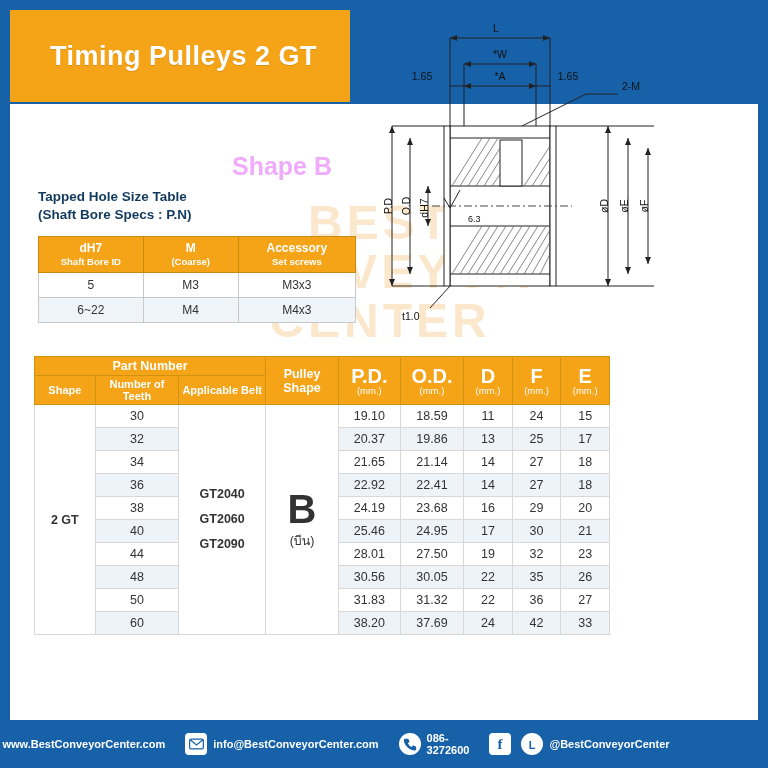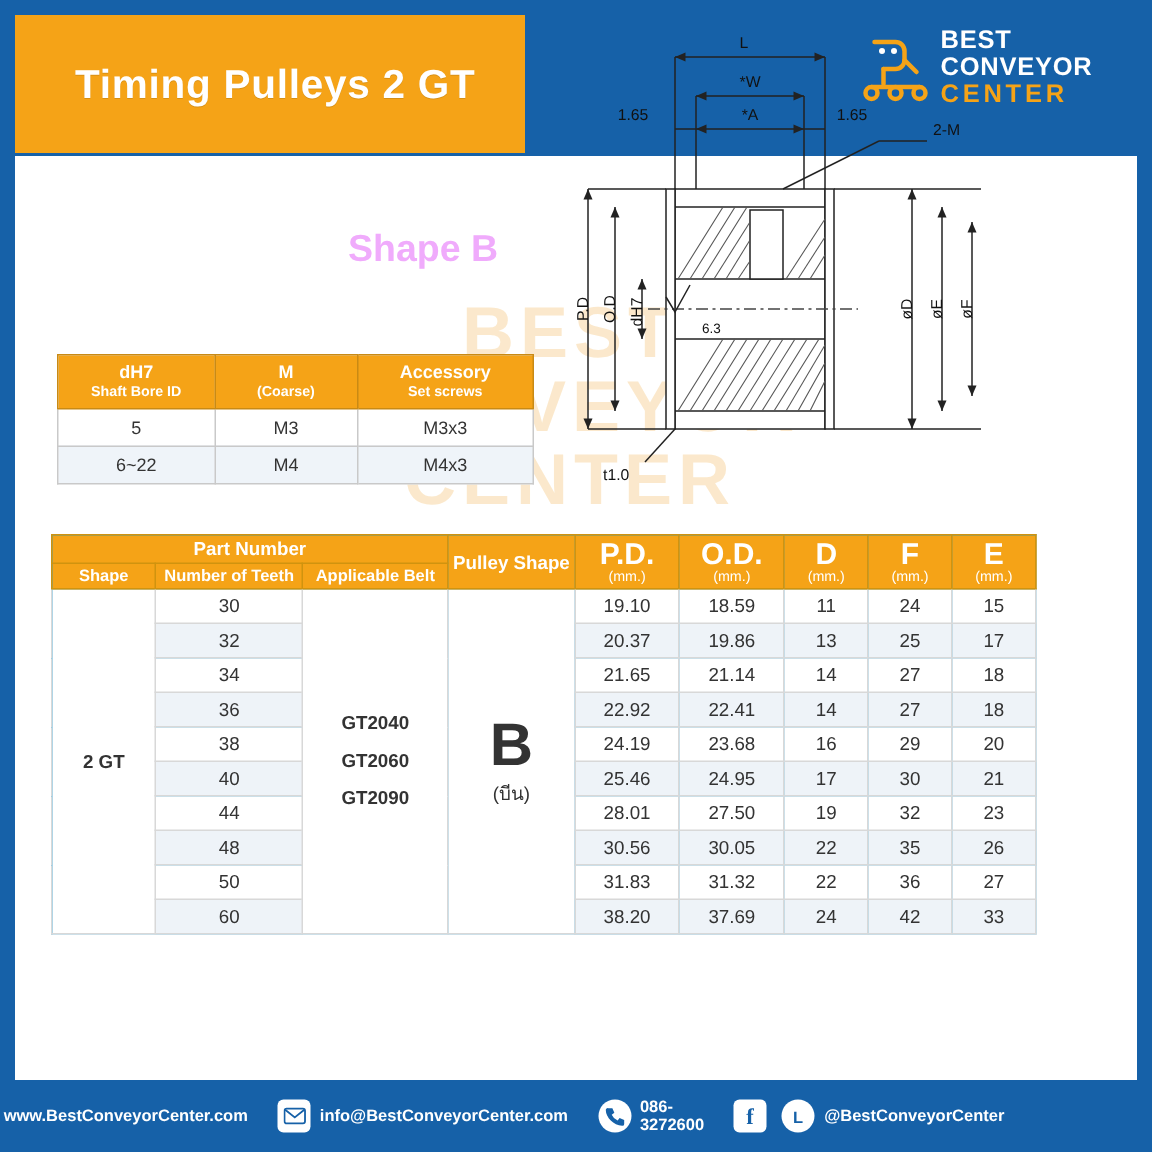--- a/index.html
+++ b/index.html
@@ -106,22 +106,22 @@
   .tapped-table tr.alt td { background:rgba(233,240,247,0.75); }
 
   
   .drawing {
     position:absolute; left:372px; top:8px; width:388px; height:330px;
     z-index:2;
   }
 
   
   .main-table {
-    position:absolute; left:34px; top:356px; width:657px;
-    border-collapse:collapse; z-index:3; background:#0ea5e9;
+    position:absolute; left:34px; top:356px; width:576px;
+    border-collapse:collapse; z-index:3; background:#f97316;
   }
   .main-table th {
     background:#f5a317; color:#ffffff;
     border:1px solid #d0930f;
     font-weight:bold;
     padding:2px 2px;
   }
   .main-table td {
     border:1px solid #d8d8d8;
     text-align:center;
@@ -168,50 +168,35 @@
 <body>
 
 <div class="frame">
   <div class="inner-white"></div>
 
   <div class="header">
     <div class="title-block">
       <span class="title">Timing Pulleys 2 GT</span>
     </div>
 
-    <div class="logo">
-      <svg class="logo-mark" viewBox="0 0 44 46">
-        <g fill="none" stroke="#f5a317" stroke-width="3" stroke-linecap="round">
-          <path d="M8 6 h14 a6 6 0 0 1 6 6 v6 a6 6 0 0 1 -6 6 h-8"></path>
-          <path d="M14 24 v10"></path>
-          <path d="M28 18 l8 8"></path>
-          <circle cx="6" cy="40" r="4"></circle>
-          <circle cx="22" cy="40" r="4"></circle>
-          <circle cx="38" cy="40" r="4"></circle>
-          <path d="M6 36 h32"></path>
-        </g>
-        <circle cx="13" cy="12" r="2" fill="#ffffff"></circle>
-        <circle cx="21" cy="12" r="2" fill="#ffffff"></circle>
-      </svg>
-      <div class="logo-text">
-        <div class="l1">BEST CONVEYOR</div>
-        <div class="l2">CENTER</div>
-      </div>
-    </div>
   </div>
 
   <div class="watermark">
     <div class="wm-line wm1">BEST</div>
     <div class="wm-line wm2">CONVEYOR</div>
     <div class="wm-line wm2">CENTER</div>
     <div class="wm-line wm3">สายพานลำเลียง และอุปกรณ์</div>
   </div>
 
   <div class="shape-b-heading">Shape B</div>
 
+  <div class="tapped-title">
+    <div>Tapped Hole Size Table</div>
+    <div>(Shaft Bore Specs : P.N)</div>
+  </div>
 
   <table class="tapped-table">
     <thead>
       <tr>
         <th style="width:33%">
           <span>dH7</span>
           <span class="sub">Shaft Bore ID</span>
         </th>
         <th style="width:30%">
           <span>M</span>

